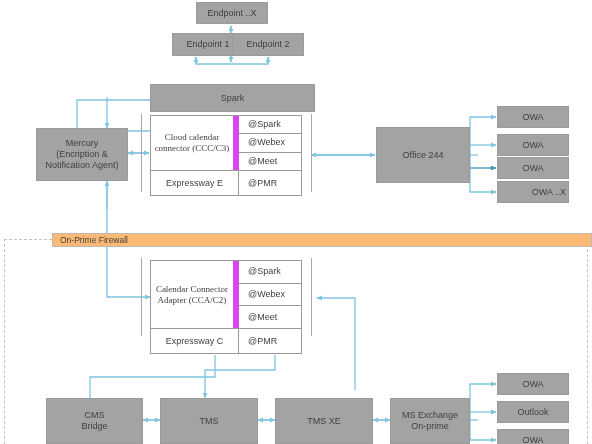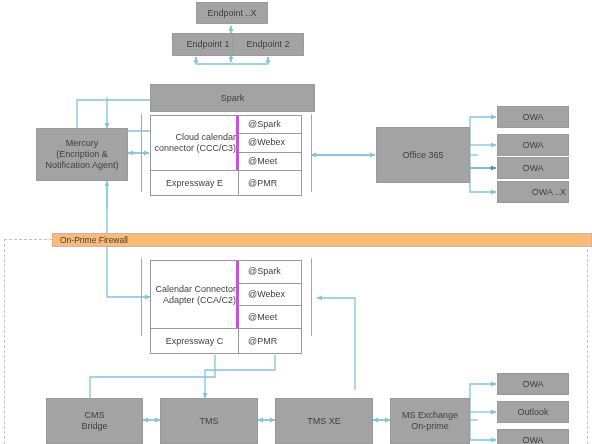--- a/index.html
+++ b/index.html
@@ -46,24 +46,24 @@
     flex-direction:column;
   }
   .tbl-main{
     display:flex;
     flex:1 1 auto;
     min-height:0;
   }
   .tbl-left{
     flex:0 0 88px;
     box-sizing:border-box;
-    border-right:3px solid #d946ef;
+    border-right:6px solid #d946ef;
     display:flex;align-items:center;justify-content:center;
-    text-align:right;
-    font-size:9px;line-height:11px;color:#3f3f3f;
+    text-align:center;
+    font-size:9px;line-height:11px;color:#3f3f3f;font-family:Liberation Serif, serif;
   }
   .tbl-right{
     flex:1 1 auto;
     display:flex;
     flex-direction:column;
   }
   .tbl-cell{
     flex:1 1 0;
     box-sizing:border-box;
     border-bottom:1px solid #9a9a9a;
@@ -236,21 +236,21 @@
       </div>
     </div>
     <div class="tbl-foot">
       <div class="tbl-foot-left">Expressway E</div>
       <div class="tbl-foot-right">@PMR</div>
     </div>
   </div>
 
   <div class="node" style="left:376px;top:127px;width:94px;height:56px;">
     <span class="lines">
-        <span>Office 365</span>
+        <span>Office 244</span>
       </span>
   </div>
 
   <div class="node" style="left:497px;top:106px;width:72px;height:22px;">
     <span class="lines">
         <span>OWA</span>
       </span>
   </div>
   <div class="node" style="left:497px;top:134px;width:72px;height:22px;">
     <span class="lines">

